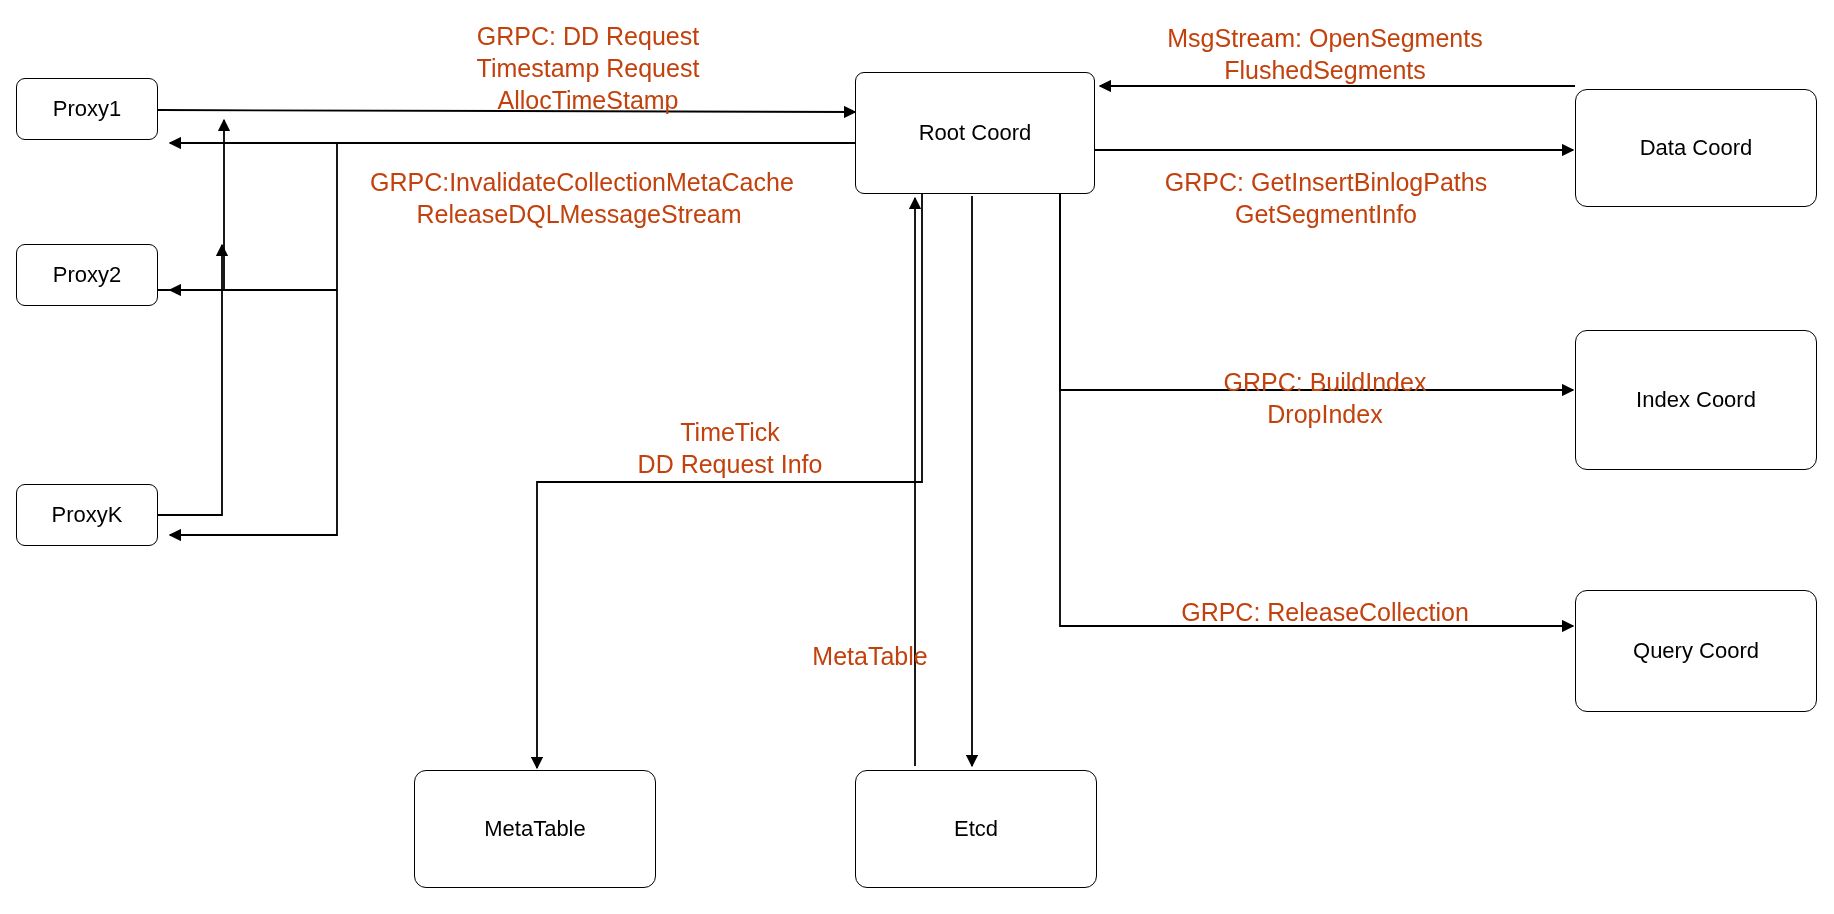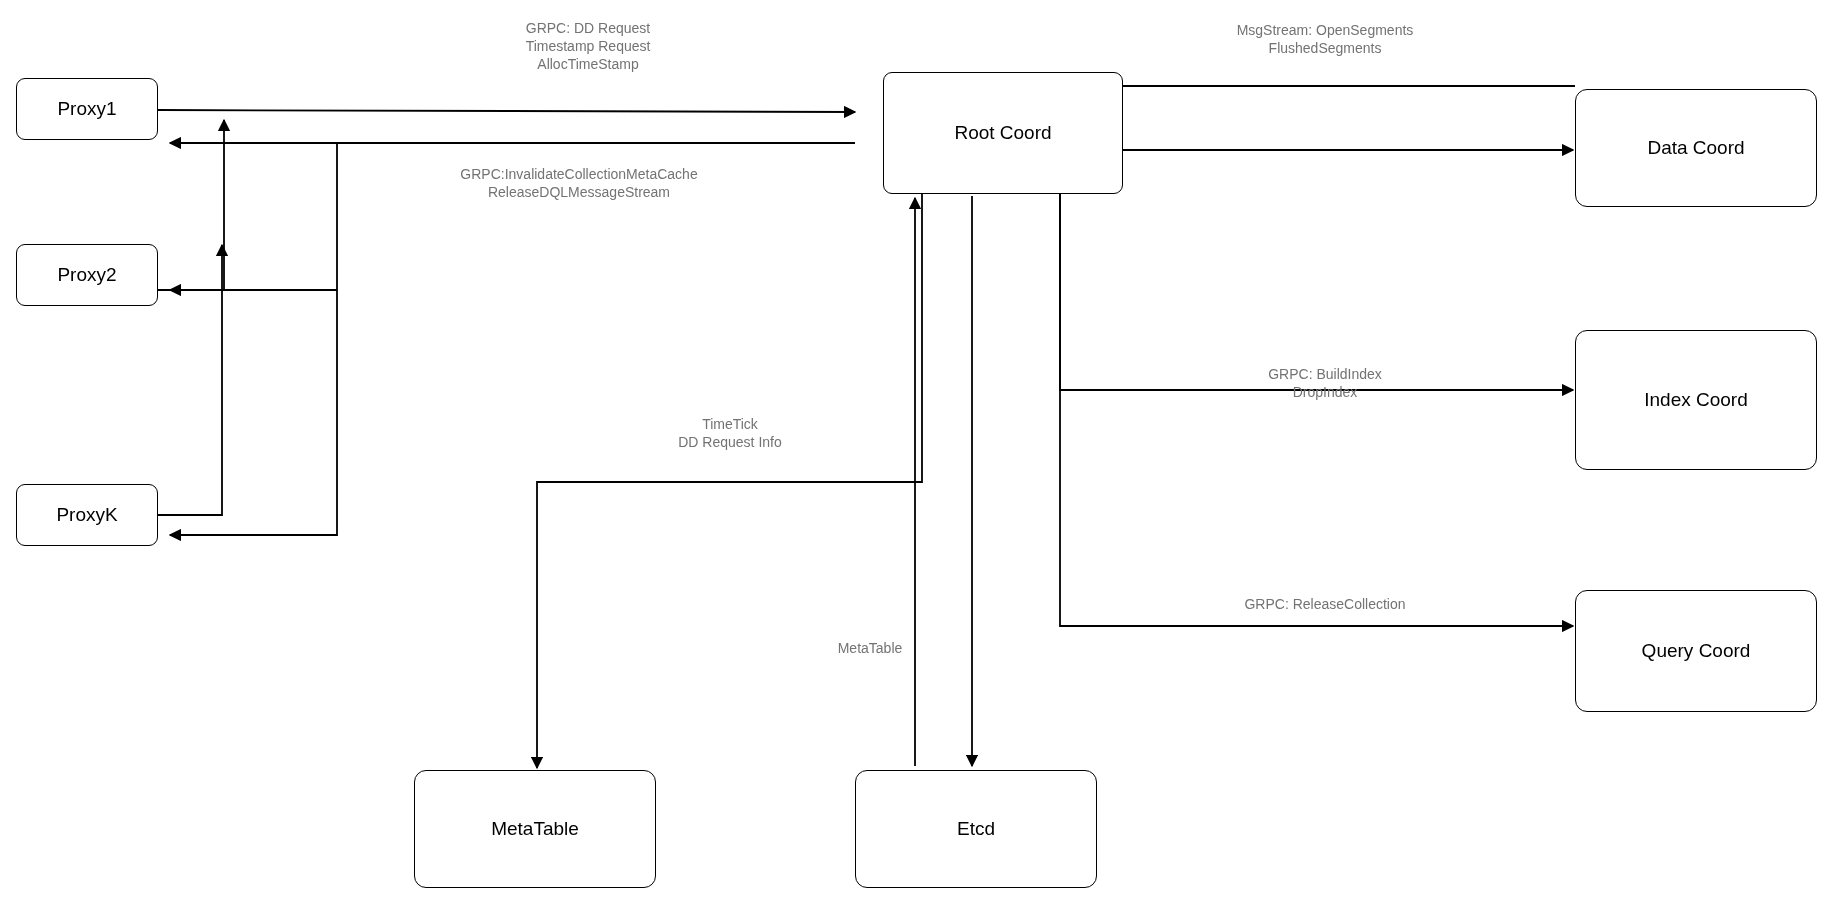--- a/index.html
+++ b/index.html
@@ -27,31 +27,31 @@
   }
   .node {
     position: absolute;
     box-sizing: border-box;
     border: 1.6px solid #000000;
     background: #ffffff;
     display: flex;
     align-items: center;
     justify-content: center;
     text-align: center;
-    font-size: 19px;
+    font-size: 22px;
     line-height: 1.2;
   }
   .node.small { border-radius: 9px; }
   .node.large { border-radius: 12px; }
   .label {
     position: absolute;
-    font-size: 14px;
+    font-size: 25px;
     line-height: 1.28;
     white-space: pre;
-    color: #737373;
+    color: #c2410c;
   }
   .label.center { text-align: center; }
 </style>
 </head>
 <body>
 
 <div id="canvas">
 
   <svg class="wires" viewBox="0 0 1834 914" xmlns="http://www.w3.org/2000/svg">
     <defs>
@@ -90,21 +90,21 @@
   </div>
 
   <div class="node small" style="left:16px; top:244px; width:142px; height:62px;">
     <span>Proxy2</span>
   </div>
 
   <div class="node small" style="left:16px; top:484px; width:142px; height:62px;">
     <span>ProxyK</span>
   </div>
 
-  <div class="node small" style="left:855px; top:72px; width:240px; height:122px;margin-left:28px;">
+  <div class="node small" style="left:855px; top:72px; width:240px; height:122px;">
     <span>Root Coord</span>
   </div>
 
   <div class="node large" style="left:1575px; top:89px; width:242px; height:118px;">
     <span>Data Coord</span>
   </div>
 
   <div class="node large" style="left:1575px; top:330px; width:242px; height:140px;">
     <span>Index Coord</span>
   </div>
@@ -124,20 +124,22 @@
   <div class="label center" style="left:388px; top:20px; width:400px;">GRPC: DD Request
 Timestamp Request
 AllocTimeStamp</div>
 
   <div class="label center" style="left:370px; top:166px; width:418px;">GRPC:InvalidateCollectionMetaCache
 ReleaseDQLMessageStream</div>
 
   <div class="label center" style="left:1130px; top:22px; width:390px;">MsgStream: OpenSegments
 FlushedSegments</div>
 
+  <div class="label center" style="left:1140px; top:166px; width:372px;">GRPC: GetInsertBinlogPaths
+GetSegmentInfo</div>
 
   <div class="label center" style="left:1150px; top:324px; width:350px;margin-top:42px;">GRPC: BuildIndex
 DropIndex</div>
 
   <div class="label center" style="left:1140px; top:596px; width:370px;">GRPC: ReleaseCollection</div>
 
   <div class="label center" style="left:590px; top:416px; width:280px;">TimeTick
 DD Request Info</div>
 
   <div class="label center" style="left:790px; top:640px; width:160px;">MetaTable</div>

